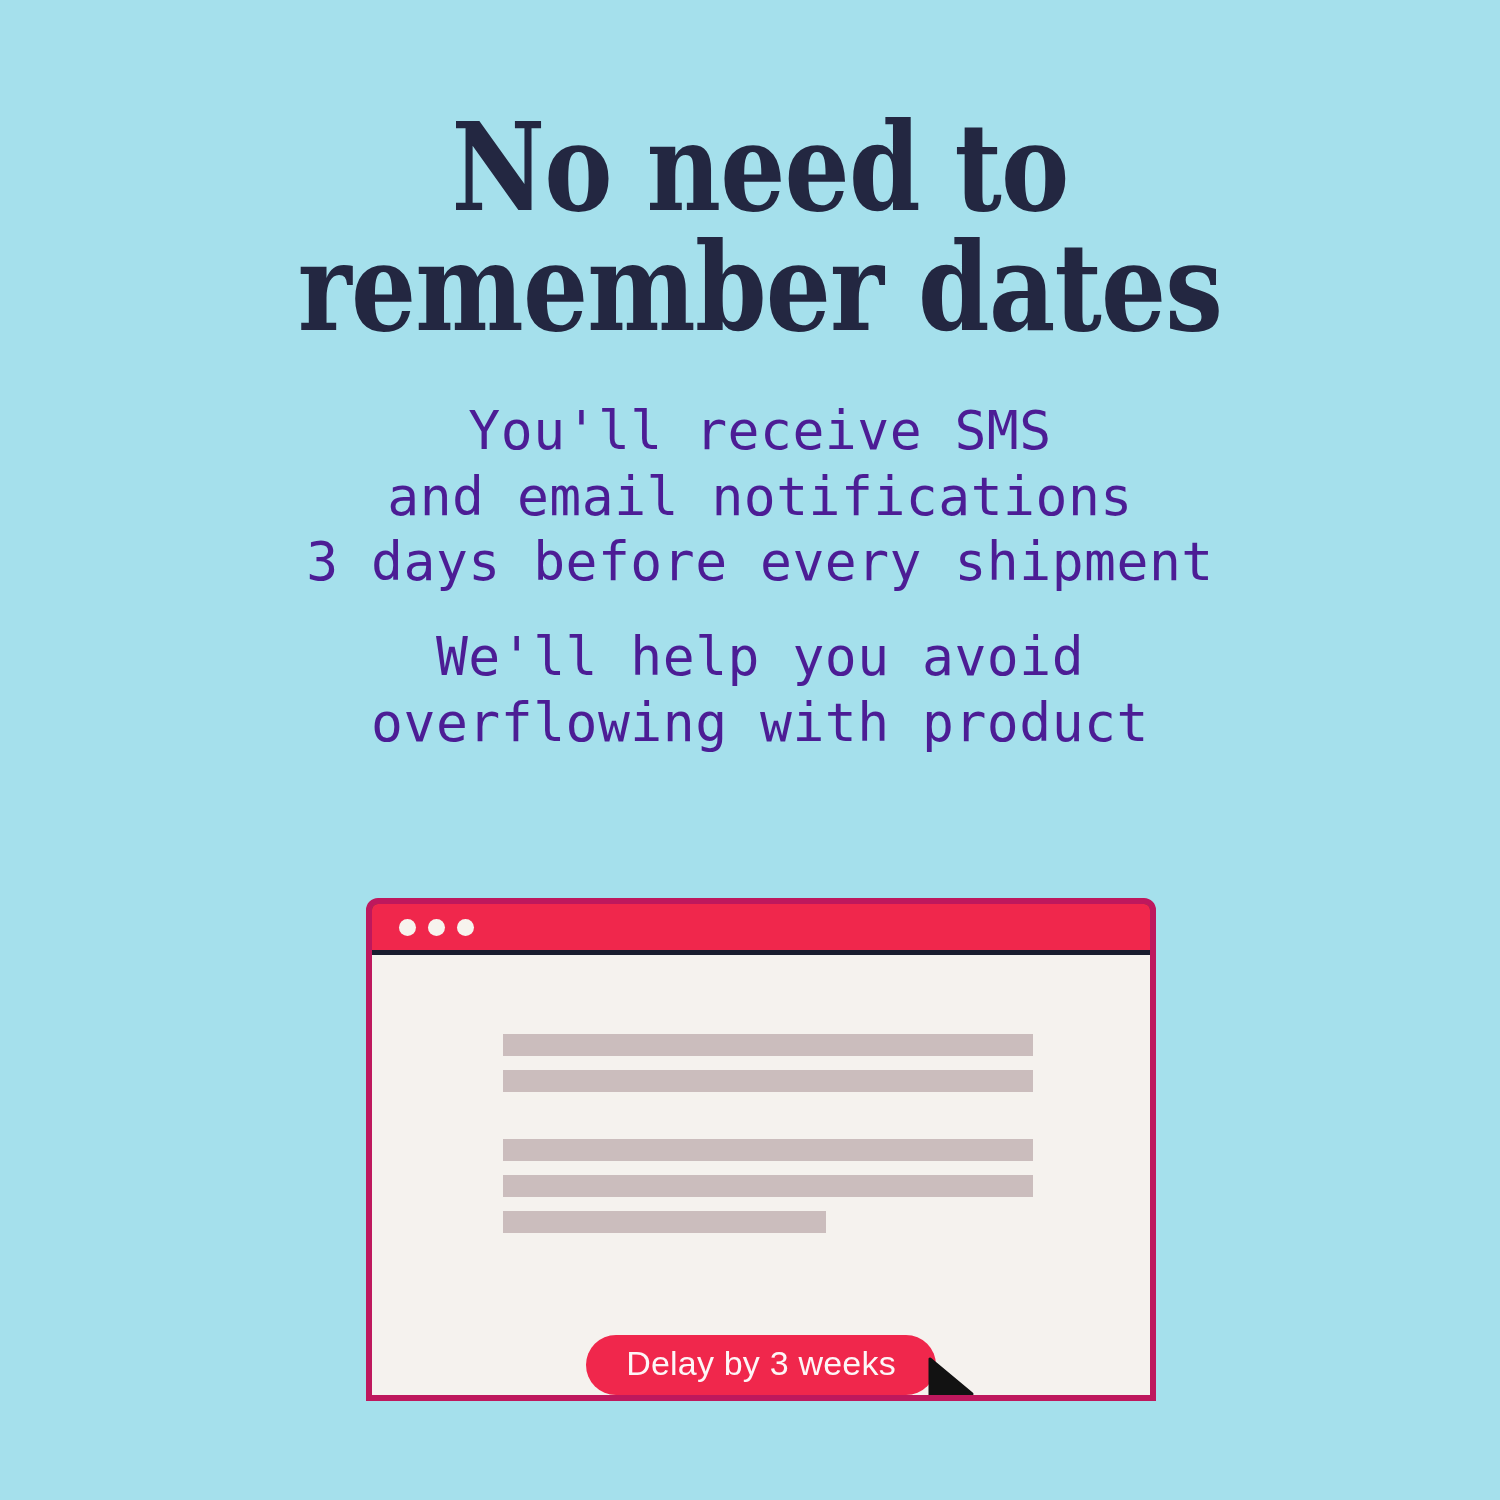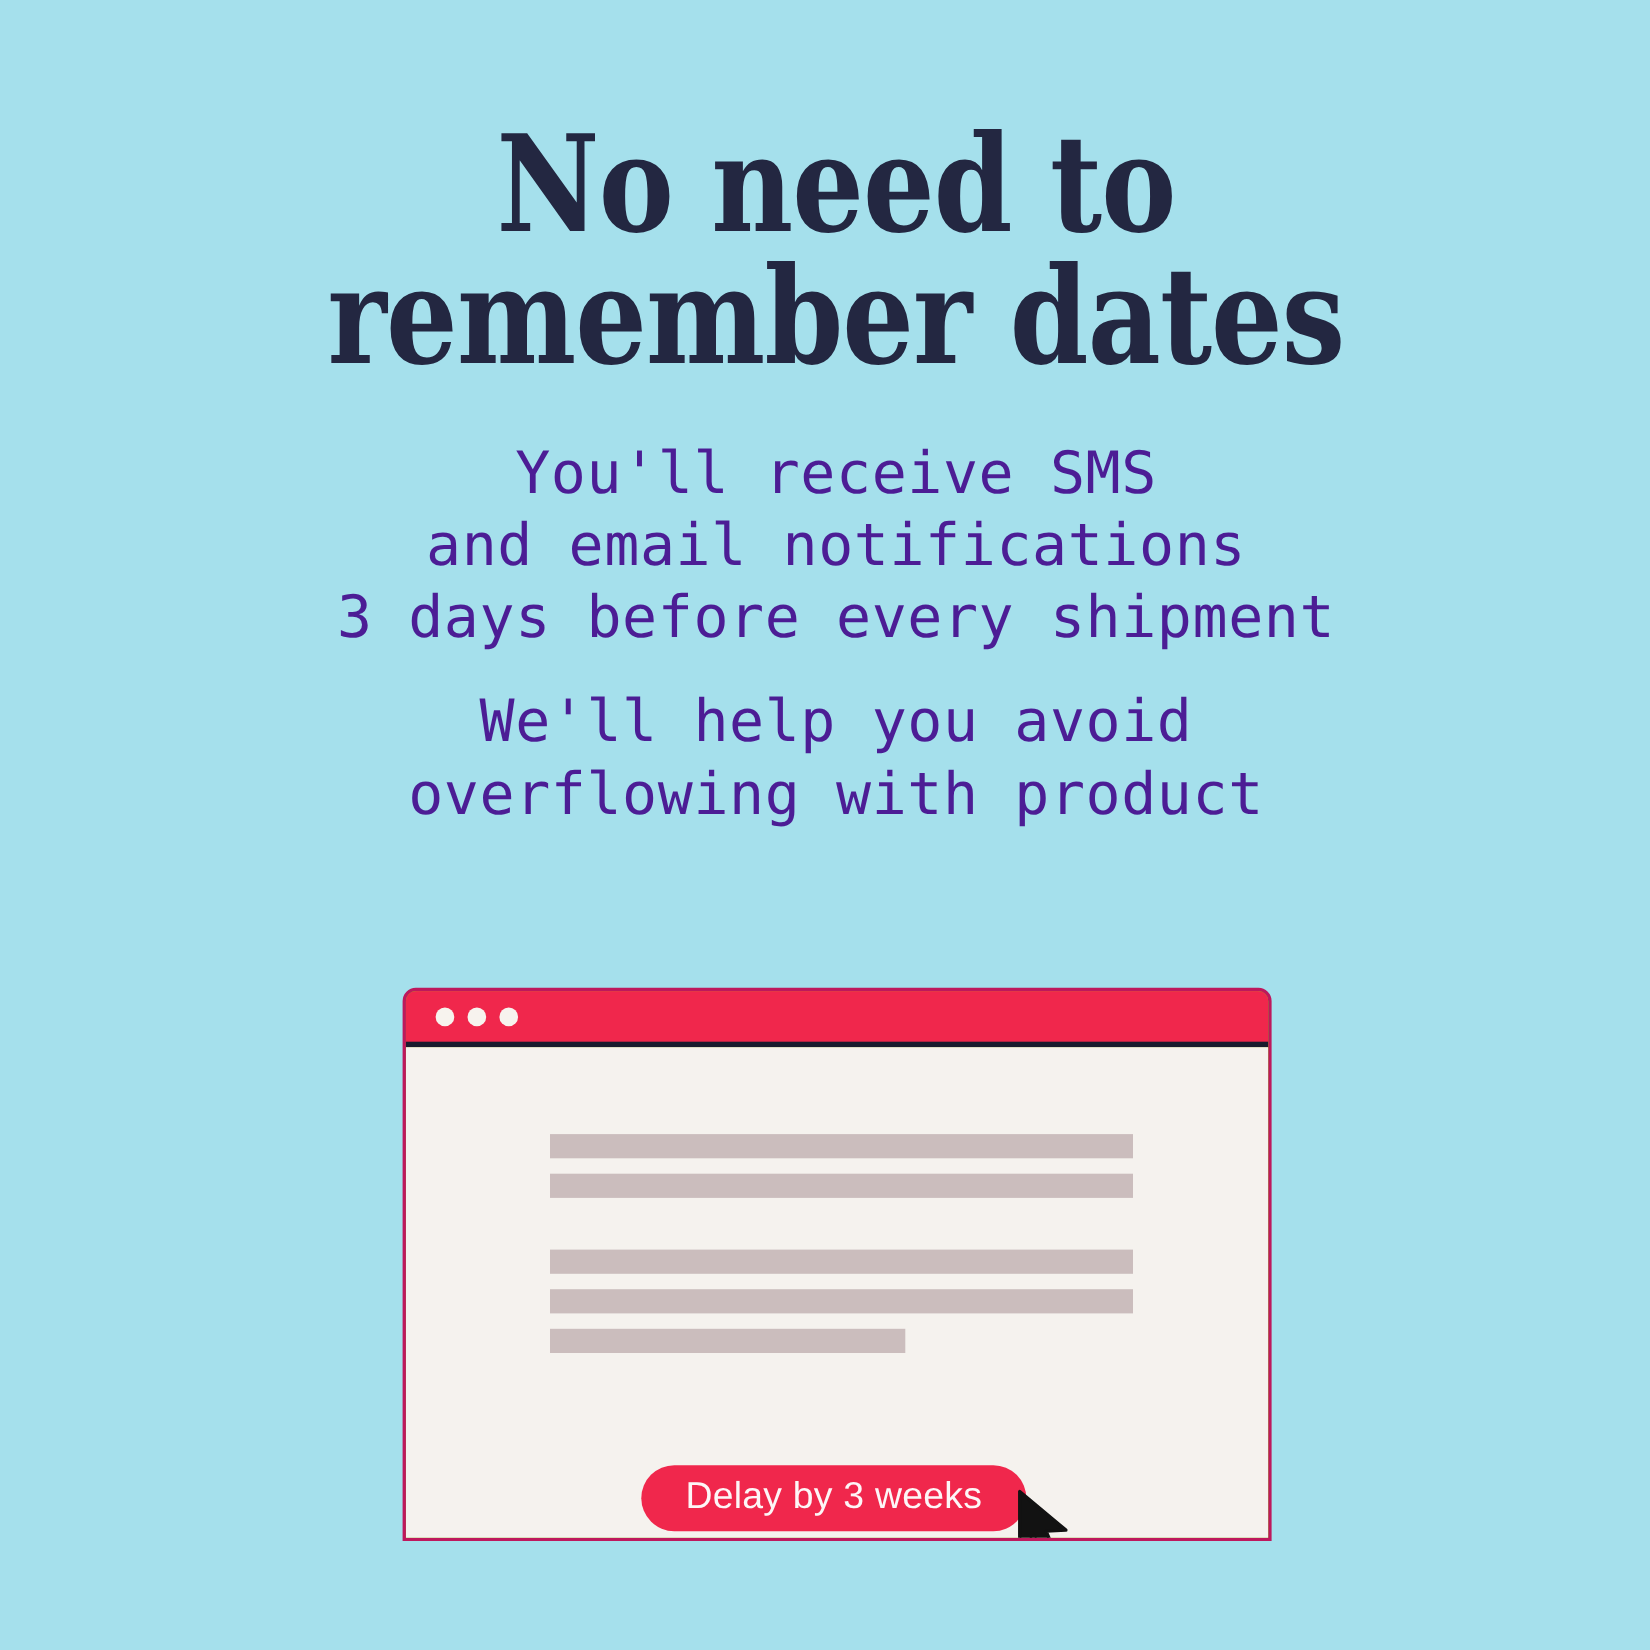--- a/index.html
+++ b/index.html
@@ -59,23 +59,23 @@
   .body-copy.para1 { top:398px; }
   .body-copy.para2 { top:624px; }
 
   
   .browser-window {
     position:absolute;
     left:356px;
     top:898px;
     width:790px;
     height:503px;
-    border:3px solid #be185d;
+    border:6px solid #be185d;
     border-radius:12px 12px 0 0;
-    background:#84cc16;
+    background:#404040;
     overflow:hidden;
   }
 
   .title-bar {
     position:relative;
     height:51px;
     background:#F0274C;
     border-bottom:5px solid #191C2E;
     display:flex;
     align-items:center;

